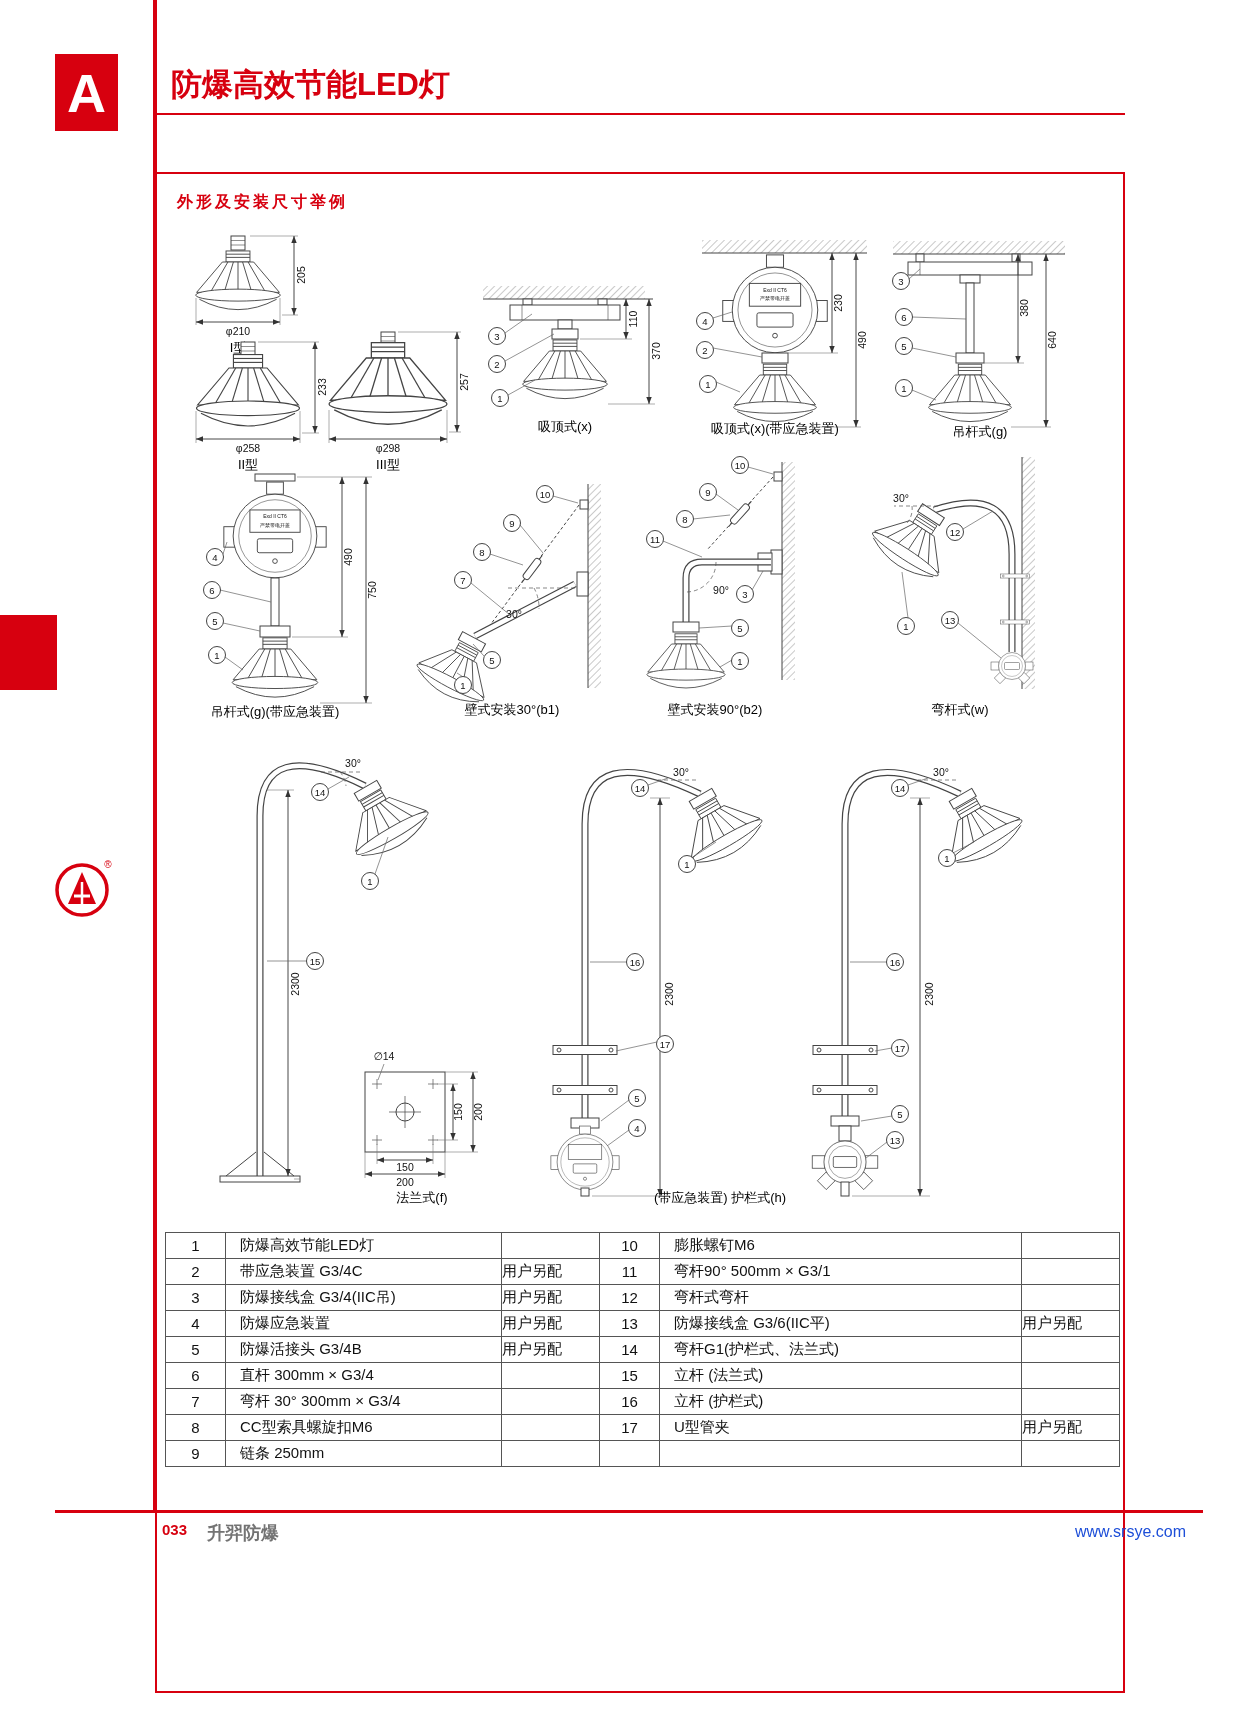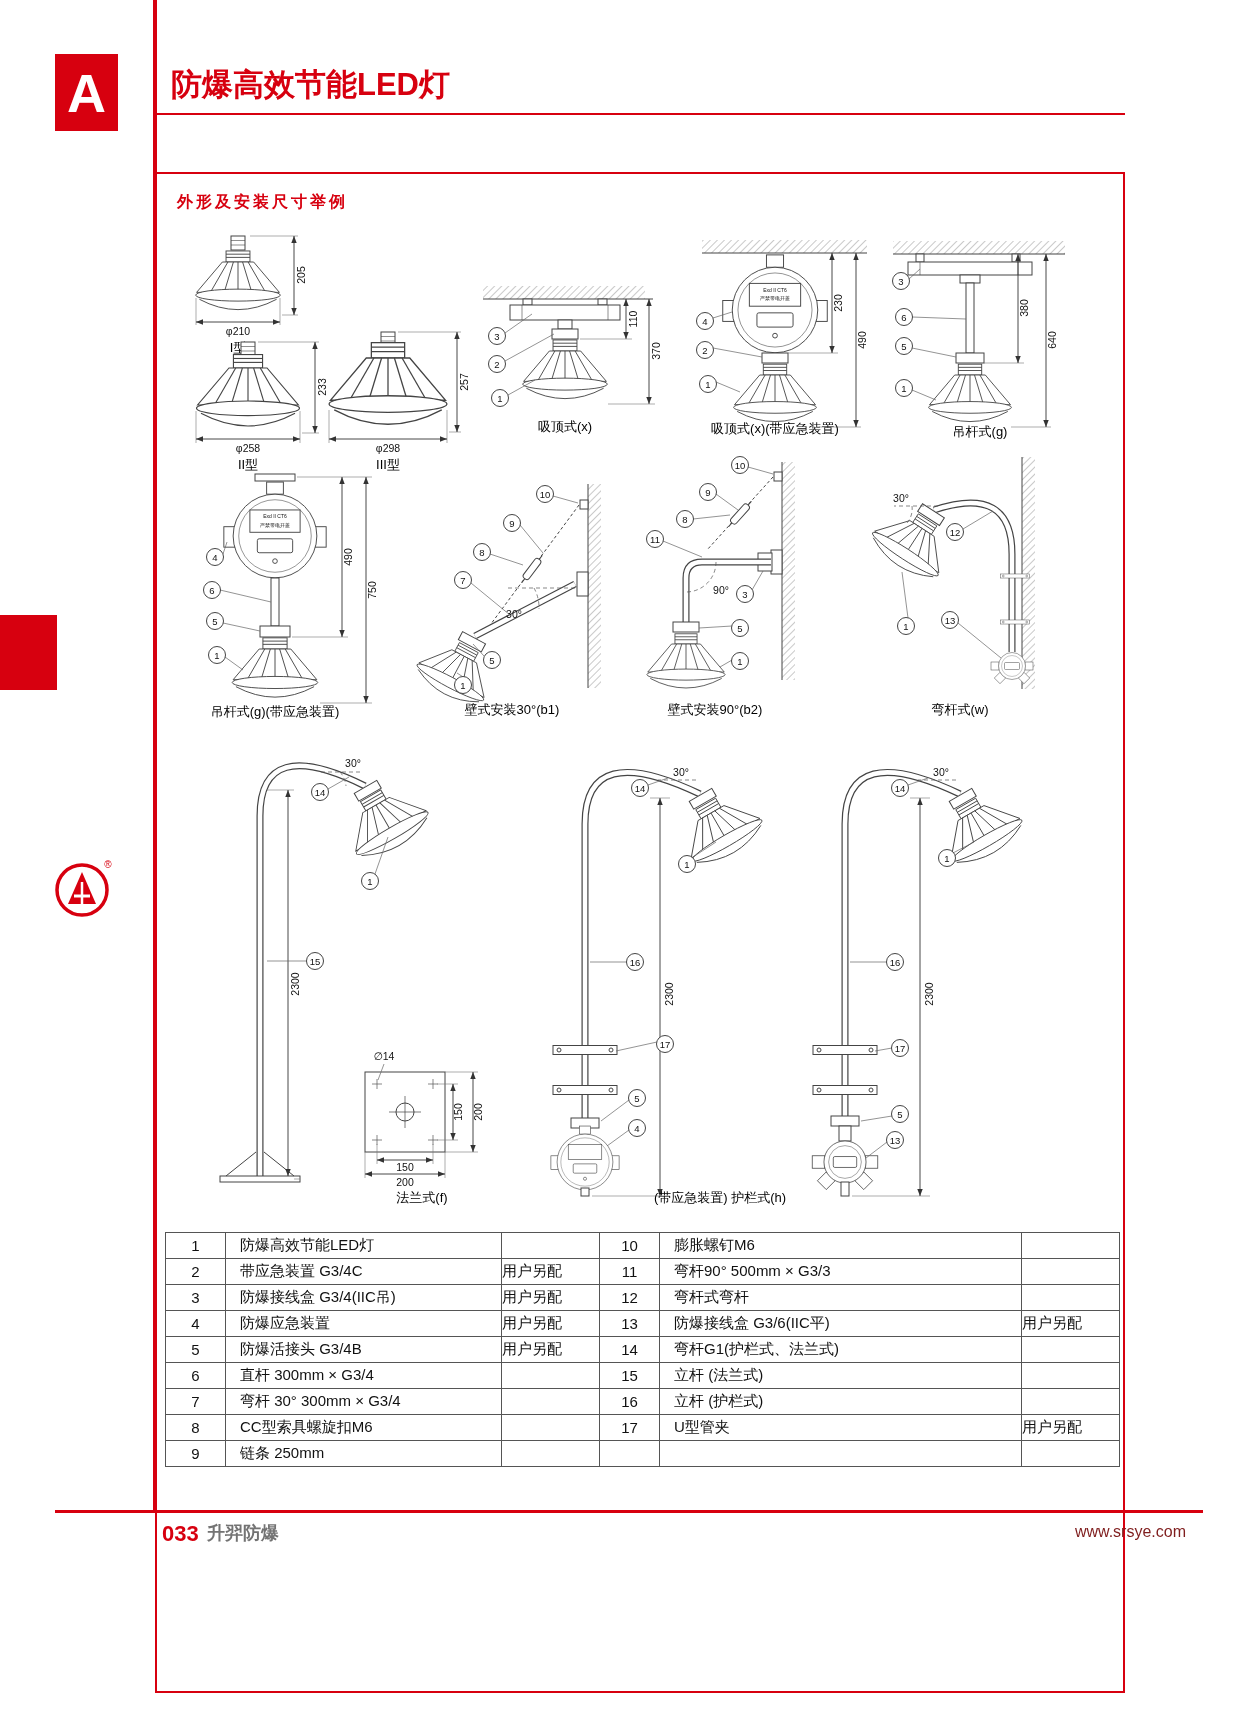--- a/index.html
+++ b/index.html
@@ -10,23 +10,23 @@
   .corner-a{position:absolute;left:55px;top:54px;width:63px;height:77px;background:#d7000f;
             color:#fff;font-size:54px;font-weight:bold;display:flex;align-items:center;justify-content:center;}
   .title{position:absolute;left:171px;top:64px;font-size:31px;font-weight:bold;color:#d7000f;margin:0;}
   .title-rule{position:absolute;left:157px;top:113px;width:968px;height:2px;background:#d7000f;}
   .subtitle{position:absolute;left:171px;top:122px;font-size:23px;font-weight:bold;color:#1a1a1a;margin:0;}
   .content-box{position:absolute;left:155px;top:172px;width:970px;height:1521px;border:2px solid #d7000f;box-sizing:border-box;}
   .section-title{position:absolute;left:20px;top:18px;color:#d7000f;font-size:16px;font-weight:bold;letter-spacing:3px;}
   .drawings{position:absolute;left:3px;top:50px;}
   .logo{position:absolute;left:52px;top:852px;}
   .footer-line{position:absolute;left:55px;top:1510px;width:1148px;height:3px;background:#d7000f;}
-  .footer-pageno{position:absolute;left:162px;top:1521px;font-size:22px;font-weight:bold;color:#d7000f;text-align:right;}
+  .footer-pageno{position:absolute;left:162px;top:1521px;font-size:15px;font-weight:bold;color:#d7000f;text-align:right;}
   .footer-brand{position:absolute;left:207px;top:1521px;font-size:18px;font-weight:bold;color:#737373;}
-  .footer-site{position:absolute;right:72px;top:1523px;font-size:16px;color:#7f1d1d;}
+  .footer-site{position:absolute;right:72px;top:1523px;font-size:16px;color:#1d4ed8;}
   
   .tbl{position:absolute;left:8px;top:1058px;border-collapse:collapse;table-layout:fixed;width:954px;}
   .tbl td,.tbl th{border:1px solid #555;font-size:15px;color:#111;font-weight:normal;height:25px;padding:0;}
   .tbl th{height:27px;text-align:center;}
   .c-no{text-align:center;}
   .c-name{text-align:left;padding-left:14px !important;}
   .c-rem{text-align:left;}
   
   svg text{font-family:"Liberation Sans","DejaVu Sans",sans-serif;}
   .dim{stroke:#333;stroke-width:0.9;fill:none;}
@@ -624,21 +624,21 @@
         <td class="c-rem"></td>
         <td class="c-no">10</td>
         <td class="c-name">膨胀螺钉M6</td>
         <td class="c-rem"></td>
       </tr>
       <tr>
         <td class="c-no">2</td>
         <td class="c-name">带应急装置 G3/4C</td>
         <td class="c-rem">用户另配</td>
         <td class="c-no">11</td>
-        <td class="c-name">弯杆90° 500mm × G3/3</td>
+        <td class="c-name">弯杆90° 500mm × G3/1</td>
         <td class="c-rem"></td>
       </tr>
       <tr>
         <td class="c-no">3</td>
         <td class="c-name">防爆接线盒 G3/4(IIC吊)</td>
         <td class="c-rem">用户另配</td>
         <td class="c-no">12</td>
         <td class="c-name">弯杆式弯杆</td>
         <td class="c-rem"></td>
       </tr>

